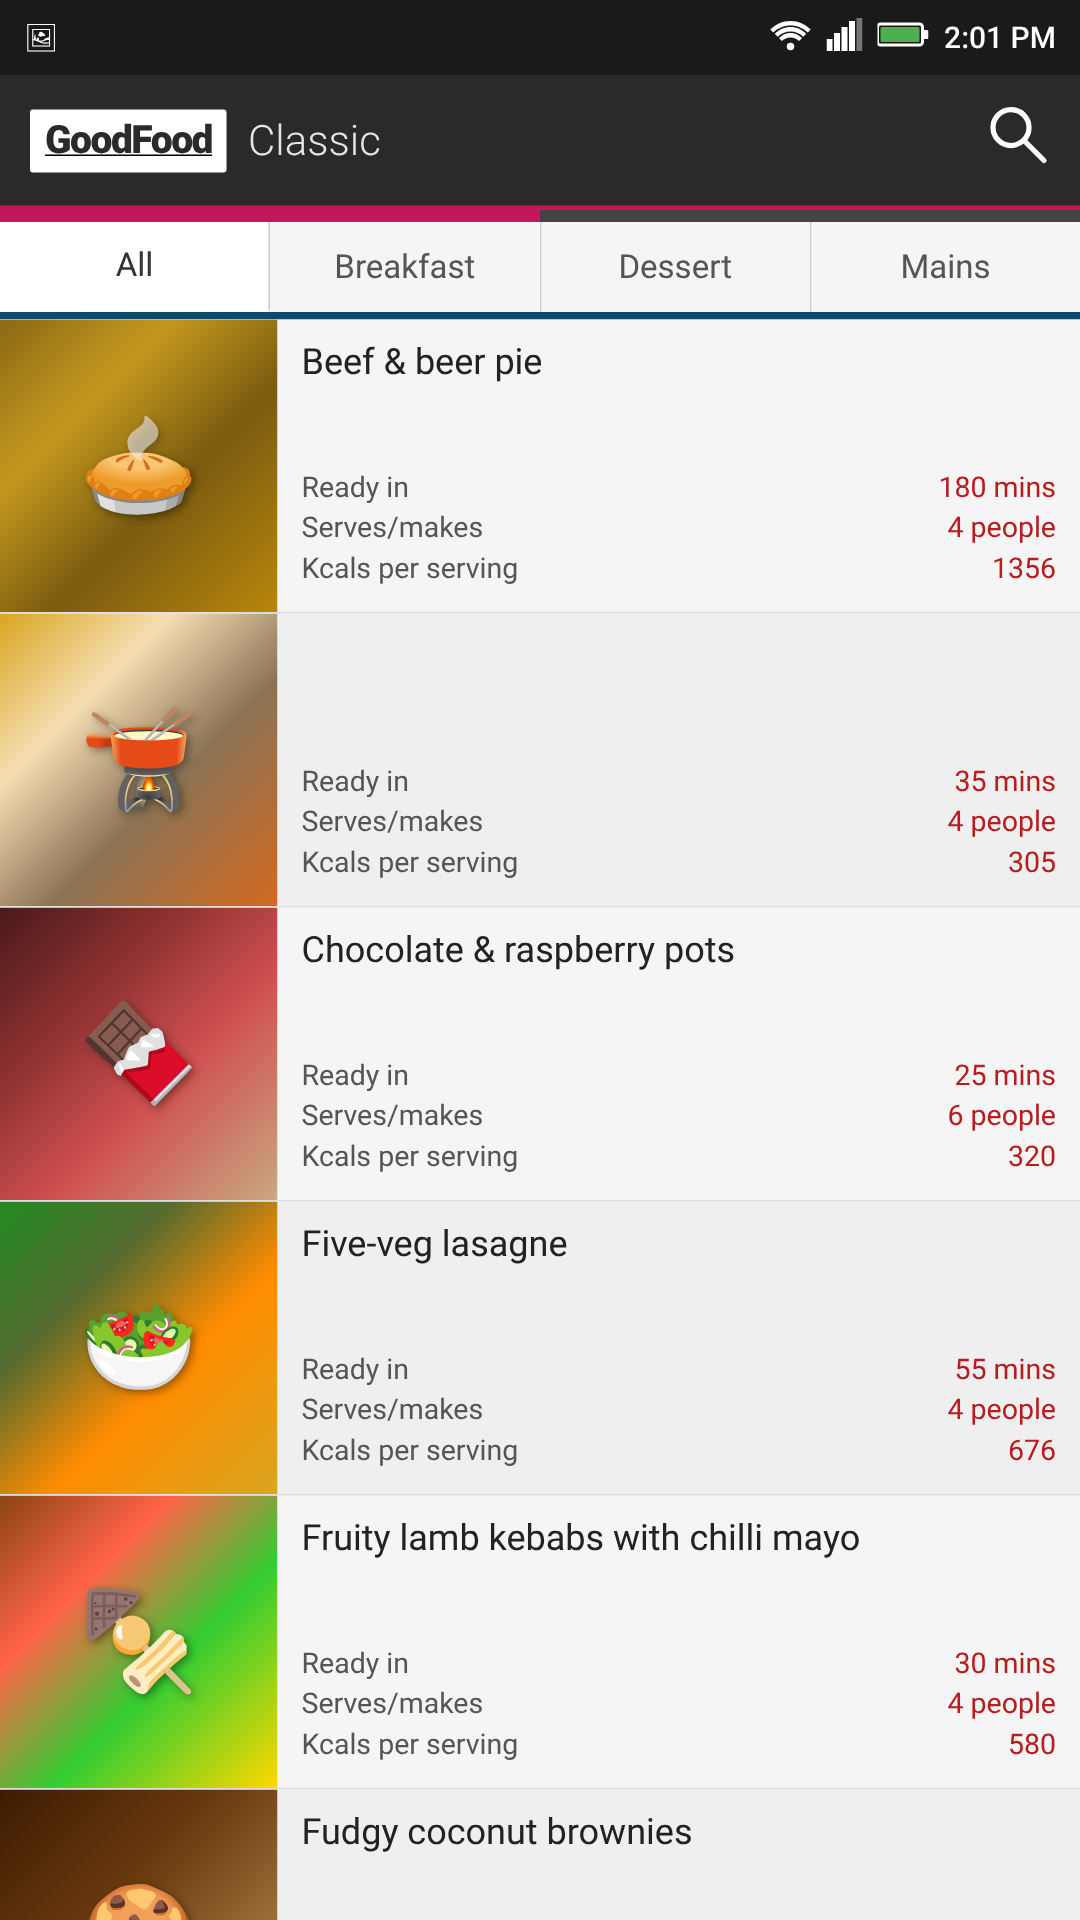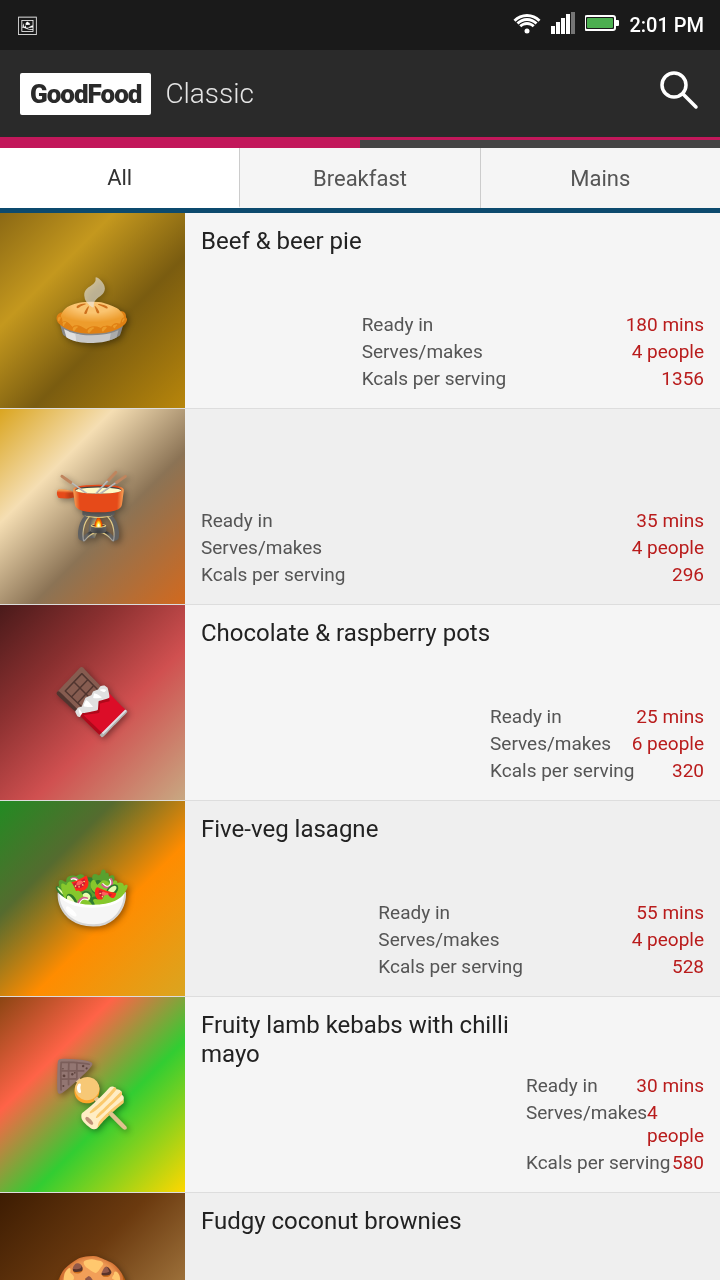--- a/index.html
+++ b/index.html
@@ -30,20 +30,21 @@
       align-items: center;
       justify-content: space-between;
       padding: 0 20px;
       border-bottom: 3px solid #c2185b;
     }
     .header-left { display: flex; align-items: center; gap: 14px; }
     .logo-box {
       background: white;
       padding: 6px 10px;
       border-radius: 2px;
+      text-decoration: underline;
     }
     .logo-text { font-size: 26px; font-weight: 900; color: #2a2a2a; letter-spacing: -1px; }
     .header-title { color: #e5e5e5; font-size: 28px; font-weight: 300; }
     .search-icon-btn { color: white; font-size: 36px; cursor: pointer; }
 
     
     .accent-bar {
       width: 720px;
       height: 8px;
       background: linear-gradient(to right, #c2185b 50%, #444 50%);
@@ -110,20 +111,21 @@
     .food-chilli { background: linear-gradient(135deg, #DAA520 0%, #F5DEB3 30%, #8B7355 60%, #D2691E 100%); }
     .food-choc { background: linear-gradient(135deg, #4a1a1a 0%, #8B3030 30%, #D05050 60%, #C8A882 100%); }
     .food-lasagne { background: linear-gradient(135deg, #228B22 0%, #556B2F 30%, #FF8C00 60%, #DAA520 100%); }
     .food-kebab { background: linear-gradient(135deg, #8B4513 0%, #FF6347 30%, #32CD32 60%, #FFD700 100%); }
     .food-brownie { background: linear-gradient(135deg, #3d1c02 0%, #6b3a0f 40%, #c8a060 100%); }
 
     .recipe-info {
       flex: 1;
       padding: 14px 16px;
       display: flex;
+      flex-direction: column;
     }
     .recipe-name {
       font-size: 24px;
       color: #222;
       margin-bottom: 18px;
       line-height: 1.2;
       font-weight: 400;
     }
     .recipe-details { flex: 1; display: flex; flex-direction: column; justify-content: flex-end; }
     .detail-row {
@@ -183,20 +185,21 @@
       <line x1="27" y1="27" x2="40" y2="40" stroke="white" stroke-width="3.5" stroke-linecap="round"></line>
     </svg>
   </div>
 </div>
 
 <div class="accent-bar"></div>
 
 <div class="tabs">
   <div class="tab active">All</div>
   <div class="tab">Breakfast</div>
+  <div class="tab">Dessert</div>
   <div class="tab">Mains</div>
 </div>
 
 <div class="recipe-list" id="recipe-list">
 <div class="recipe-item">
     <div class="recipe-thumb">
       <div class="food-img food-beef">
         <span style="font-size:64px;filter:drop-shadow(2px 2px 3px rgba(0,0,0,0.4))">🥧</span>
       </div>
     </div>
@@ -229,21 +232,21 @@
         <div class="detail-row">
           <span class="detail-label">Ready in</span>
           <span class="detail-value">35 mins</span>
         </div>
         <div class="detail-row">
           <span class="detail-label">Serves/makes</span>
           <span class="detail-value">4 people</span>
         </div>
         <div class="detail-row">
           <span class="detail-label">Kcals per serving</span>
-          <span class="detail-value">296</span>
+          <span class="detail-value">305</span>
         </div>
       </div>
     </div>
   </div>
     <div class="recipe-item">
     <div class="recipe-thumb">
       <div class="food-img food-choc">
         <span style="font-size:64px;filter:drop-shadow(2px 2px 3px rgba(0,0,0,0.4))">🍫</span>
       </div>
     </div>
@@ -277,21 +280,21 @@
         <div class="detail-row">
           <span class="detail-label">Ready in</span>
           <span class="detail-value">55 mins</span>
         </div>
         <div class="detail-row">
           <span class="detail-label">Serves/makes</span>
           <span class="detail-value">4 people</span>
         </div>
         <div class="detail-row">
           <span class="detail-label">Kcals per serving</span>
-          <span class="detail-value">528</span>
+          <span class="detail-value">676</span>
         </div>
       </div>
     </div>
   </div>
     <div class="recipe-item">
     <div class="recipe-thumb">
       <div class="food-img food-kebab">
         <span style="font-size:64px;filter:drop-shadow(2px 2px 3px rgba(0,0,0,0.4))">🍢</span>
       </div>
     </div>

